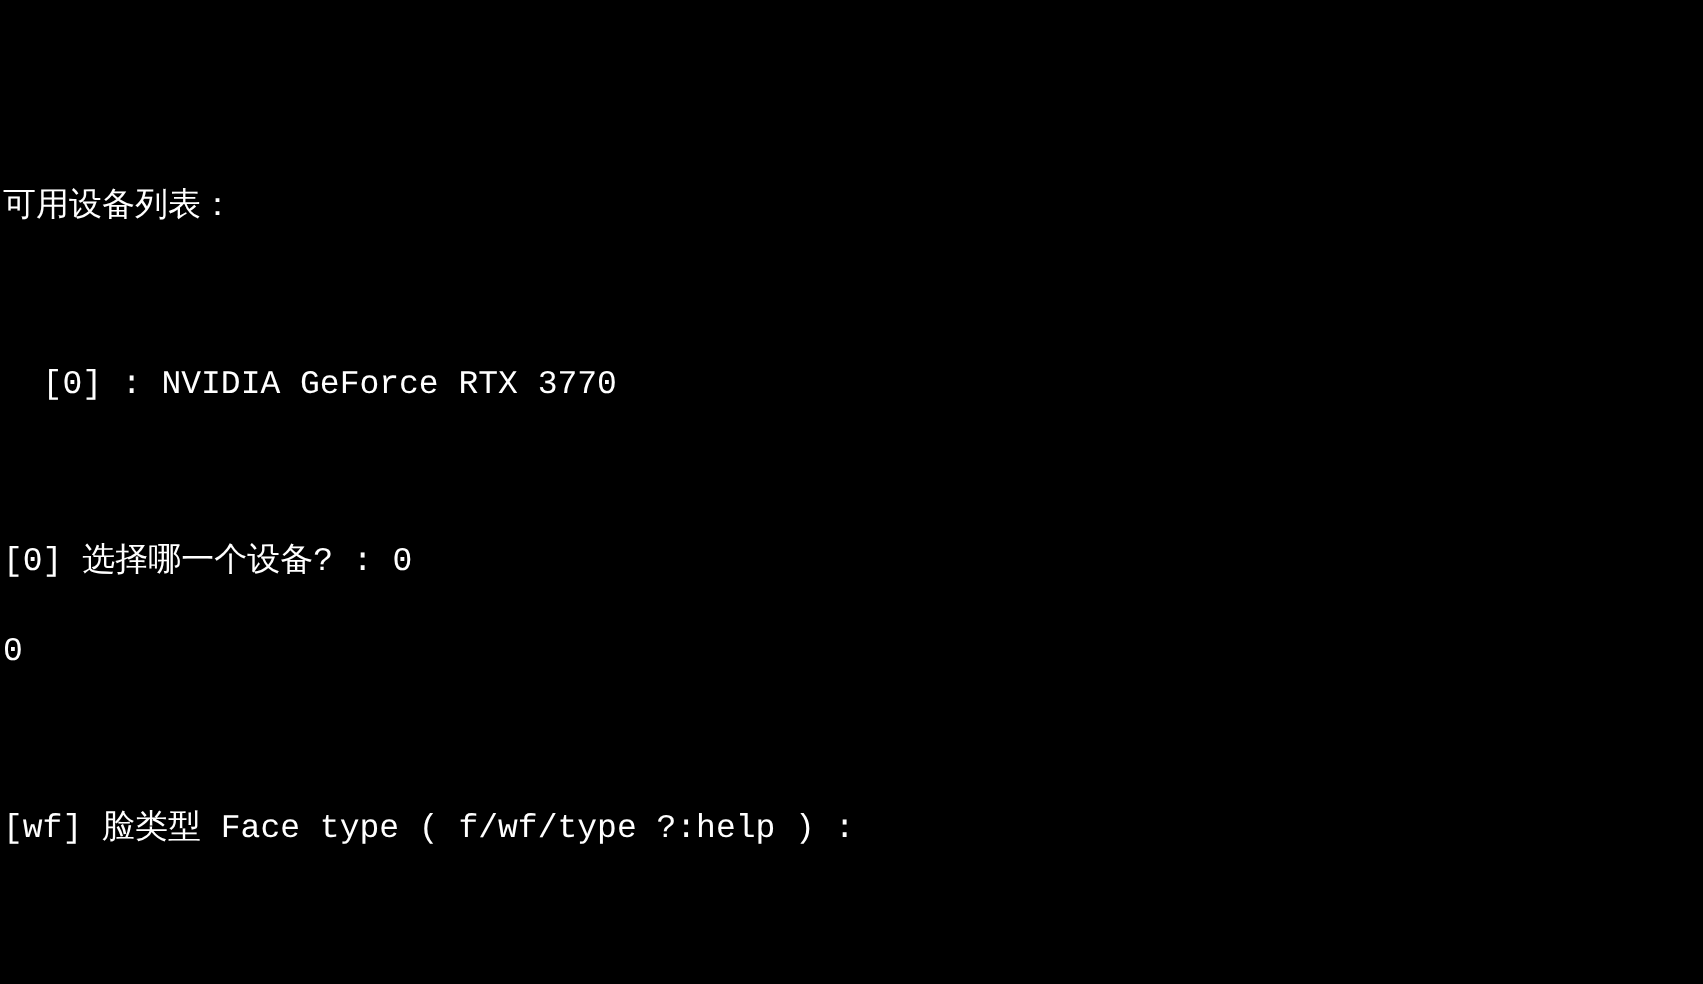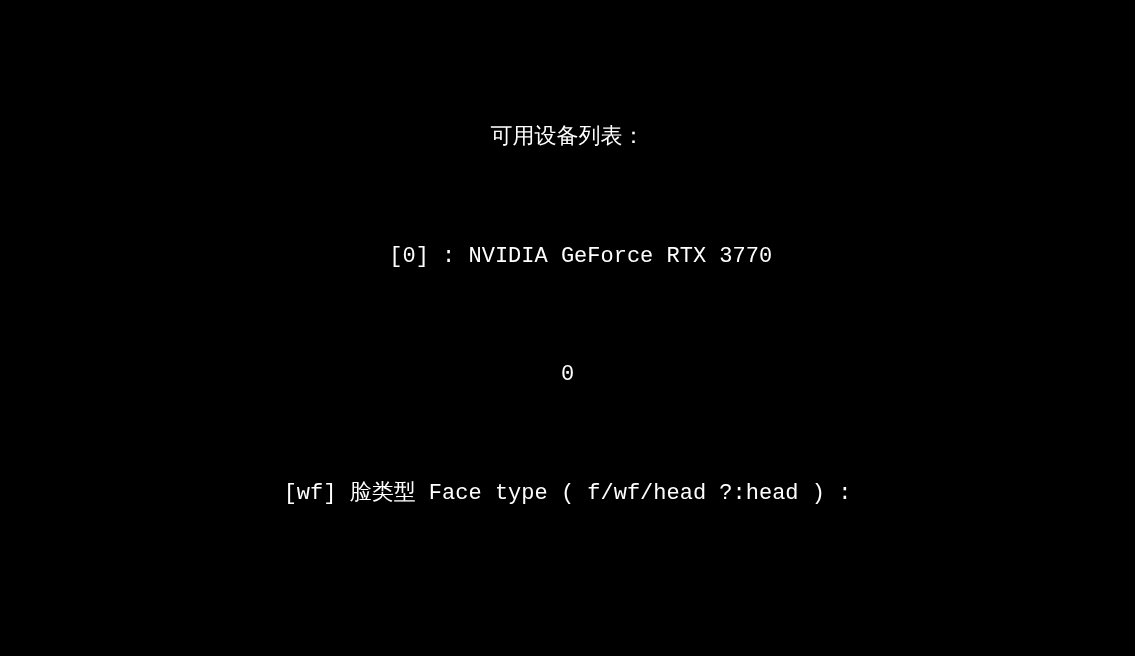--- a/index.html
+++ b/index.html
@@ -17,35 +17,35 @@
       height: 656px;
       padding: 4px 2px;
       white-space: pre;
       overflow: hidden;
     }
     .terminal {
       white-space: pre;
     }
     .line {
       display: block;
-      text-align: center;
     }
   </style>
 </head>
 <body>
 
 
 
 <div class="terminal"><span class="line">可用设备列表：</span>
 <span class="line"> </span>
 <span class="line">  [0] : NVIDIA GeForce RTX 3770</span>
 <span class="line"> </span>
+<span class="line">[0] 选择哪一个设备? : 0</span>
 <span class="line">0</span>
 <span class="line"> </span>
-<span class="line">[wf] 脸类型 Face type ( f/wf/head ?:head ) :</span>
+<span class="line">[wf] 脸类型 Face type ( f/wf/type ?:help ) :</span>
 
 
 
 
 
 
 
 
 
 

